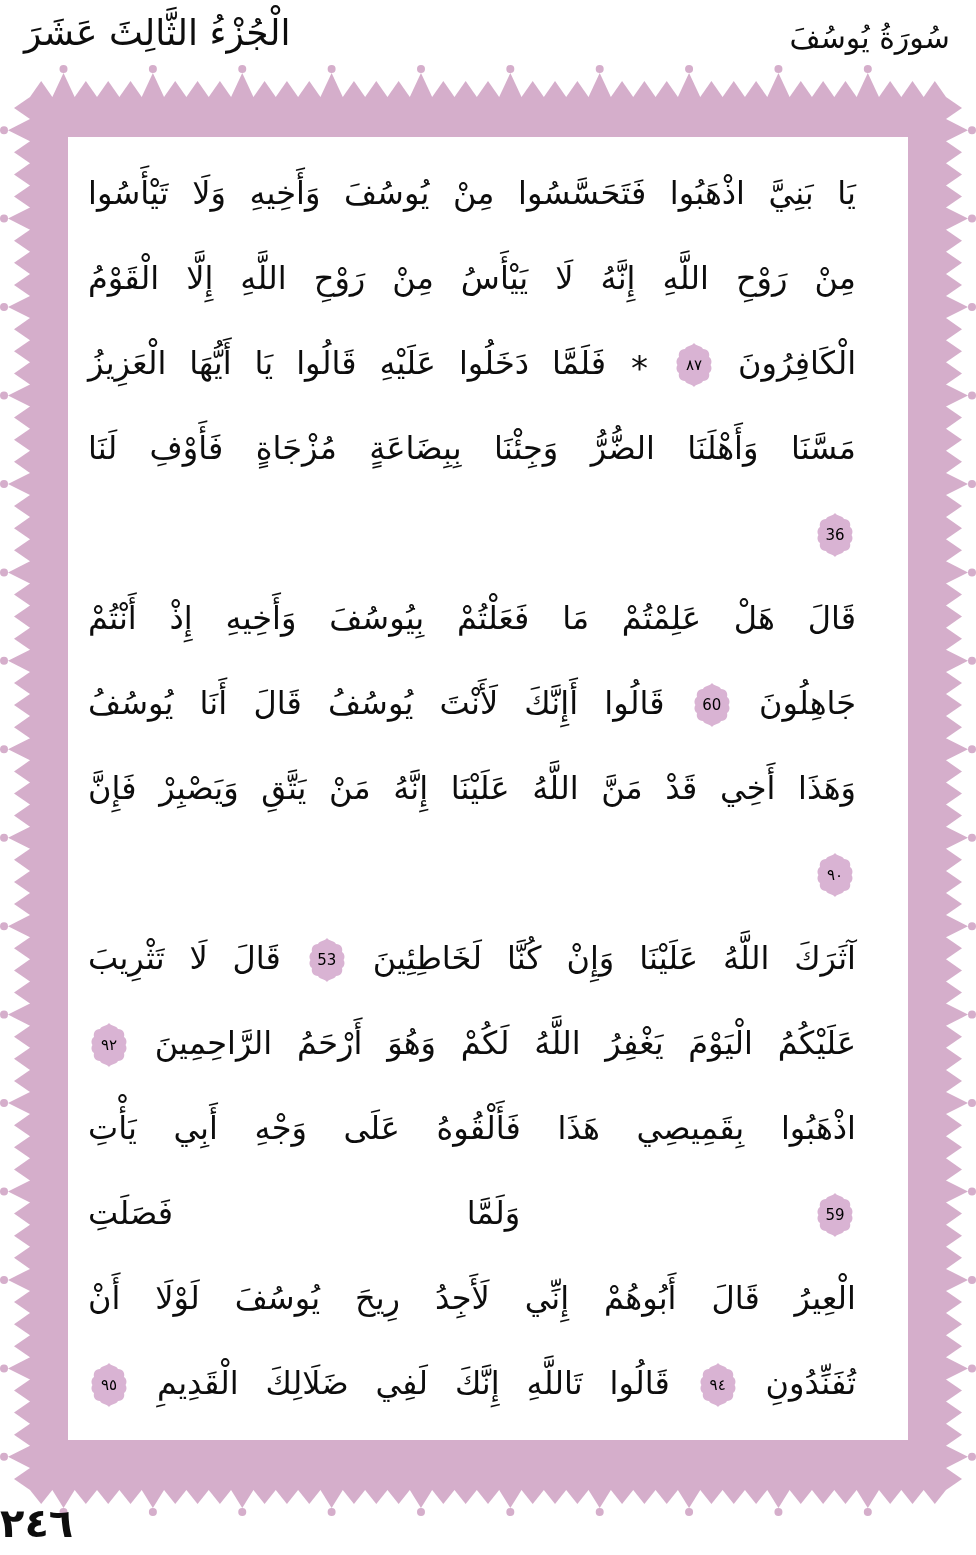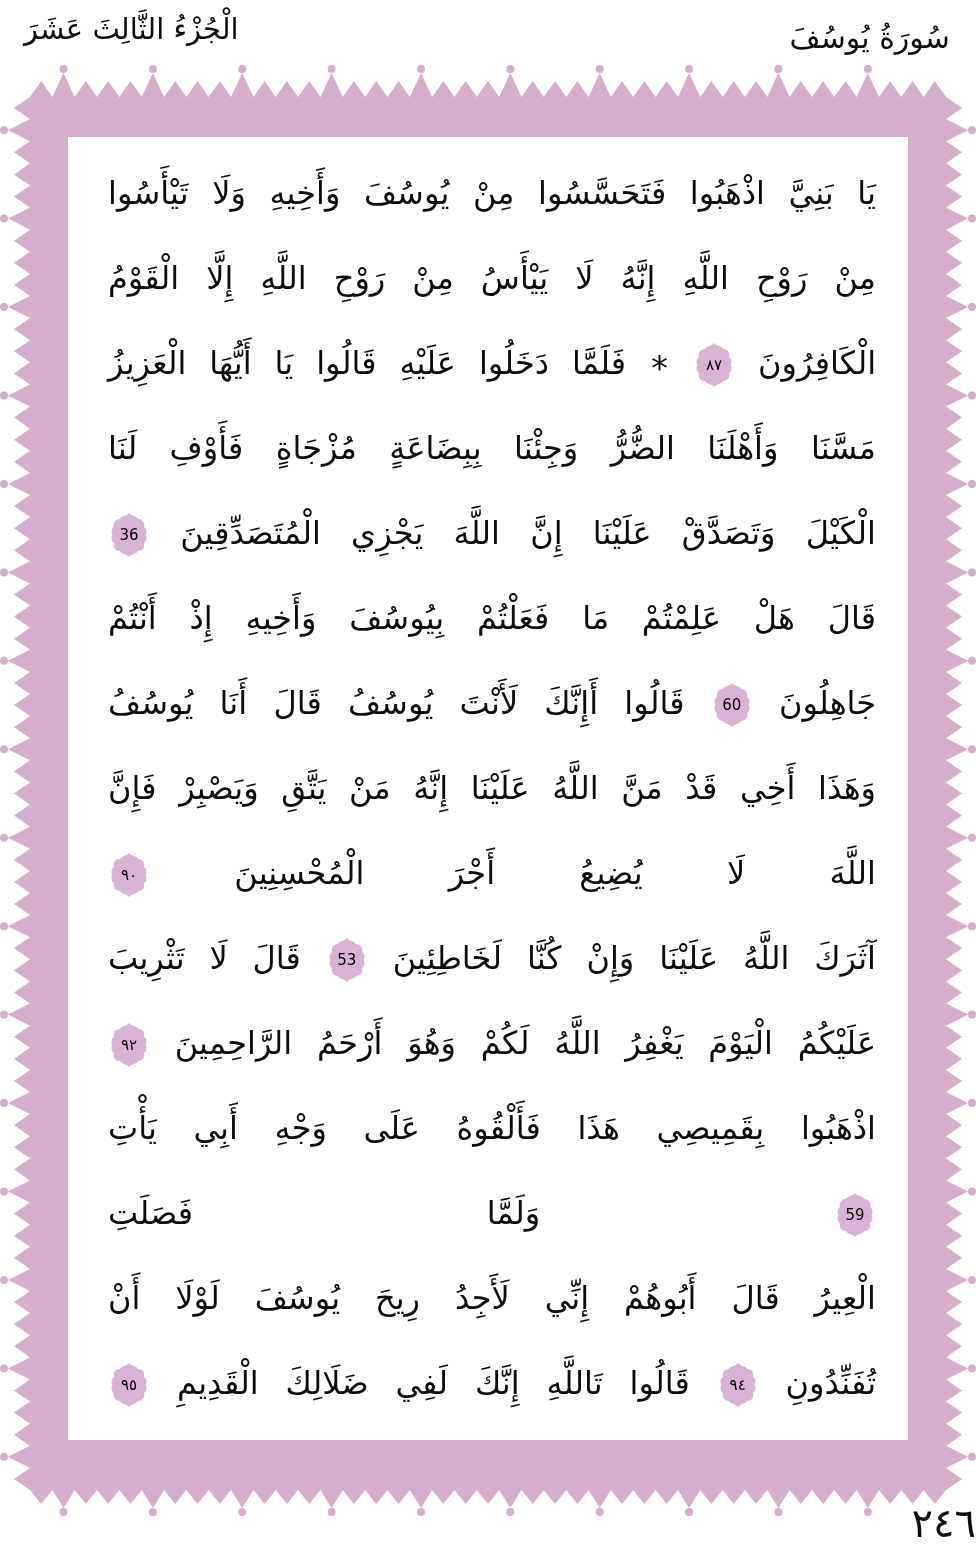--- a/index.html
+++ b/index.html
@@ -11,27 +11,27 @@
   }
   .page { position: absolute; left: 0; top: 0; width: 976px; height: 1555px; }
 
   .header-label {
     position: absolute;
     color: #0d0d0d;
     direction: rtl;
     white-space: nowrap;
   }
   .surah-label { top: 20px; right: 26px; font-size: 30px; }
-  .juz-label   { top: 12px; left: 24px;  font-size: 29px; }
+  .juz-label   { top: 12px; left: 24px;  font-size: 36px; }
 
   #frame-svg { position: absolute; left: 0; top: 0; }
 
   .text-area {
     position: absolute;
-    left: 72px; top: 137px;
+    left: 52px; top: 137px;
     width: 840px; height: 987px;
     box-sizing: border-box;
     padding: 14px 36px 0 36px;
     direction: rtl;
   }
   .line {
     height: 85px;
     line-height: 85px;
     font-size: 32px;
     color: #0d0d0d;
@@ -61,23 +61,24 @@
     font-size: 34px;
     position: relative; top: 6px;
     margin: 0 2px;
     color: #0d0d0d;
     line-height: 0;
   }
 
   .page-number {
     position: absolute;
     top: 1500px; left: 0; width: 976px;
-    text-align: right;
+    text-align: left;
     font-size: 40px;
     color: #0d0d0d;
+    font-weight: bold;
   }
 </style>
 </head>
 <body>
 
 <div class="page">
 
   <div class="header-label juz-label">الْجُزْءُ الثَّالِثَ عَشَرَ</div>
 
   <div class="header-label surah-label">سُورَةُ يُوسُفَ</div>
@@ -348,29 +349,29 @@
       </g>
     </svg>
 
   <div class="text-area">
       <div class="line"><span class="ayah-text">يَا بَنِيَّ اذْهَبُوا فَتَحَسَّسُوا مِنْ يُوسُفَ وَأَخِيهِ وَلَا تَيْأَسُوا</span></div>
       <div class="line"><span class="ayah-text">مِنْ رَوْحِ اللَّهِ إِنَّهُ لَا يَيْأَسُ مِنْ رَوْحِ اللَّهِ إِلَّا الْقَوْمُ</span></div>
       <div class="line"><span class="ayah-text">الْكَافِرُونَ</span> <span class="verse-badge"><svg viewBox="0 0 36 46" aria-hidden="true">
             <path fill="#d9b3d3" d="M18 1 C21 5, 25 3, 27 7 C32 7, 34 11, 33 15 C36 17, 36 21, 34.5 23 C36 25, 36 29, 33 31 C34 35, 32 39, 27 39 C25 43, 21 41, 18 45 C15 41, 11 43, 9 39 C4 39, 2 35, 3 31 C0 29, 0 25, 1.5 23 C0 21, 0 17, 3 15 C2 11, 4 7, 9 7 C11 3, 15 5, 18 1 Z"></path>
           </svg><span class="verse-num">٨٧</span></span> <span class="rub-mark">*</span> <span class="ayah-text">فَلَمَّا دَخَلُوا عَلَيْهِ قَالُوا يَا أَيُّهَا الْعَزِيزُ</span></div>
       <div class="line"><span class="ayah-text">مَسَّنَا وَأَهْلَنَا الضُّرُّ وَجِئْنَا بِبِضَاعَةٍ مُزْجَاةٍ فَأَوْفِ لَنَا</span></div>
-      <div class="line"><span class="ayah-text">الْكَيْلَ وَتَصَدَّقْ عَلَيْنَا إِنَّ اللَّهَ يَجْزِي الْمُتَصَدِّقِينَ</span> <span class="verse-badge"><svg viewBox="0 0 36 46" aria-hidden="true">
+      <div class="line"> <span class="verse-badge"><svg viewBox="0 0 36 46" aria-hidden="true">
             <path fill="#d9b3d3" d="M18 1 C21 5, 25 3, 27 7 C32 7, 34 11, 33 15 C36 17, 36 21, 34.5 23 C36 25, 36 29, 33 31 C34 35, 32 39, 27 39 C25 43, 21 41, 18 45 C15 41, 11 43, 9 39 C4 39, 2 35, 3 31 C0 29, 0 25, 1.5 23 C0 21, 0 17, 3 15 C2 11, 4 7, 9 7 C11 3, 15 5, 18 1 Z"></path>
           </svg><span class="verse-num">36</span></span></div>
       <div class="line"><span class="ayah-text">قَالَ هَلْ عَلِمْتُمْ مَا فَعَلْتُمْ بِيُوسُفَ وَأَخِيهِ إِذْ أَنْتُمْ</span></div>
       <div class="line"><span class="ayah-text">جَاهِلُونَ</span> <span class="verse-badge"><svg viewBox="0 0 36 46" aria-hidden="true">
             <path fill="#d9b3d3" d="M18 1 C21 5, 25 3, 27 7 C32 7, 34 11, 33 15 C36 17, 36 21, 34.5 23 C36 25, 36 29, 33 31 C34 35, 32 39, 27 39 C25 43, 21 41, 18 45 C15 41, 11 43, 9 39 C4 39, 2 35, 3 31 C0 29, 0 25, 1.5 23 C0 21, 0 17, 3 15 C2 11, 4 7, 9 7 C11 3, 15 5, 18 1 Z"></path>
           </svg><span class="verse-num">60</span></span> <span class="ayah-text">قَالُوا أَإِنَّكَ لَأَنْتَ يُوسُفُ قَالَ أَنَا يُوسُفُ</span></div>
       <div class="line"><span class="ayah-text">وَهَذَا أَخِي قَدْ مَنَّ اللَّهُ عَلَيْنَا إِنَّهُ مَنْ يَتَّقِ وَيَصْبِرْ فَإِنَّ</span></div>
-      <div class="line"><span class="ayah-text">اللَّهَ لَا يُضِيعُ أَجْرَ الْمُحْسِنِينَ</span> <span class="verse-badge"><svg viewBox="0 0 36 46" aria-hidden="true">
+      <div class="line"> <span class="verse-badge"><svg viewBox="0 0 36 46" aria-hidden="true">
             <path fill="#d9b3d3" d="M18 1 C21 5, 25 3, 27 7 C32 7, 34 11, 33 15 C36 17, 36 21, 34.5 23 C36 25, 36 29, 33 31 C34 35, 32 39, 27 39 C25 43, 21 41, 18 45 C15 41, 11 43, 9 39 C4 39, 2 35, 3 31 C0 29, 0 25, 1.5 23 C0 21, 0 17, 3 15 C2 11, 4 7, 9 7 C11 3, 15 5, 18 1 Z"></path>
           </svg><span class="verse-num">٩٠</span></span> </div>
       <div class="line"><span class="ayah-text">آثَرَكَ اللَّهُ عَلَيْنَا وَإِنْ كُنَّا لَخَاطِئِينَ</span> <span class="verse-badge"><svg viewBox="0 0 36 46" aria-hidden="true">
             <path fill="#d9b3d3" d="M18 1 C21 5, 25 3, 27 7 C32 7, 34 11, 33 15 C36 17, 36 21, 34.5 23 C36 25, 36 29, 33 31 C34 35, 32 39, 27 39 C25 43, 21 41, 18 45 C15 41, 11 43, 9 39 C4 39, 2 35, 3 31 C0 29, 0 25, 1.5 23 C0 21, 0 17, 3 15 C2 11, 4 7, 9 7 C11 3, 15 5, 18 1 Z"></path>
           </svg><span class="verse-num">53</span></span> <span class="ayah-text">قَالَ لَا تَثْرِيبَ</span></div>
       <div class="line"><span class="ayah-text">عَلَيْكُمُ الْيَوْمَ يَغْفِرُ اللَّهُ لَكُمْ وَهُوَ أَرْحَمُ الرَّاحِمِينَ</span> <span class="verse-badge"><svg viewBox="0 0 36 46" aria-hidden="true">
             <path fill="#d9b3d3" d="M18 1 C21 5, 25 3, 27 7 C32 7, 34 11, 33 15 C36 17, 36 21, 34.5 23 C36 25, 36 29, 33 31 C34 35, 32 39, 27 39 C25 43, 21 41, 18 45 C15 41, 11 43, 9 39 C4 39, 2 35, 3 31 C0 29, 0 25, 1.5 23 C0 21, 0 17, 3 15 C2 11, 4 7, 9 7 C11 3, 15 5, 18 1 Z"></path>
           </svg><span class="verse-num">٩٢</span></span></div>
       <div class="line"><span class="ayah-text">اذْهَبُوا بِقَمِيصِي هَذَا فَأَلْقُوهُ عَلَى وَجْهِ أَبِي يَأْتِ</span></div>
       <div class="line"> <span class="verse-badge"><svg viewBox="0 0 36 46" aria-hidden="true">

